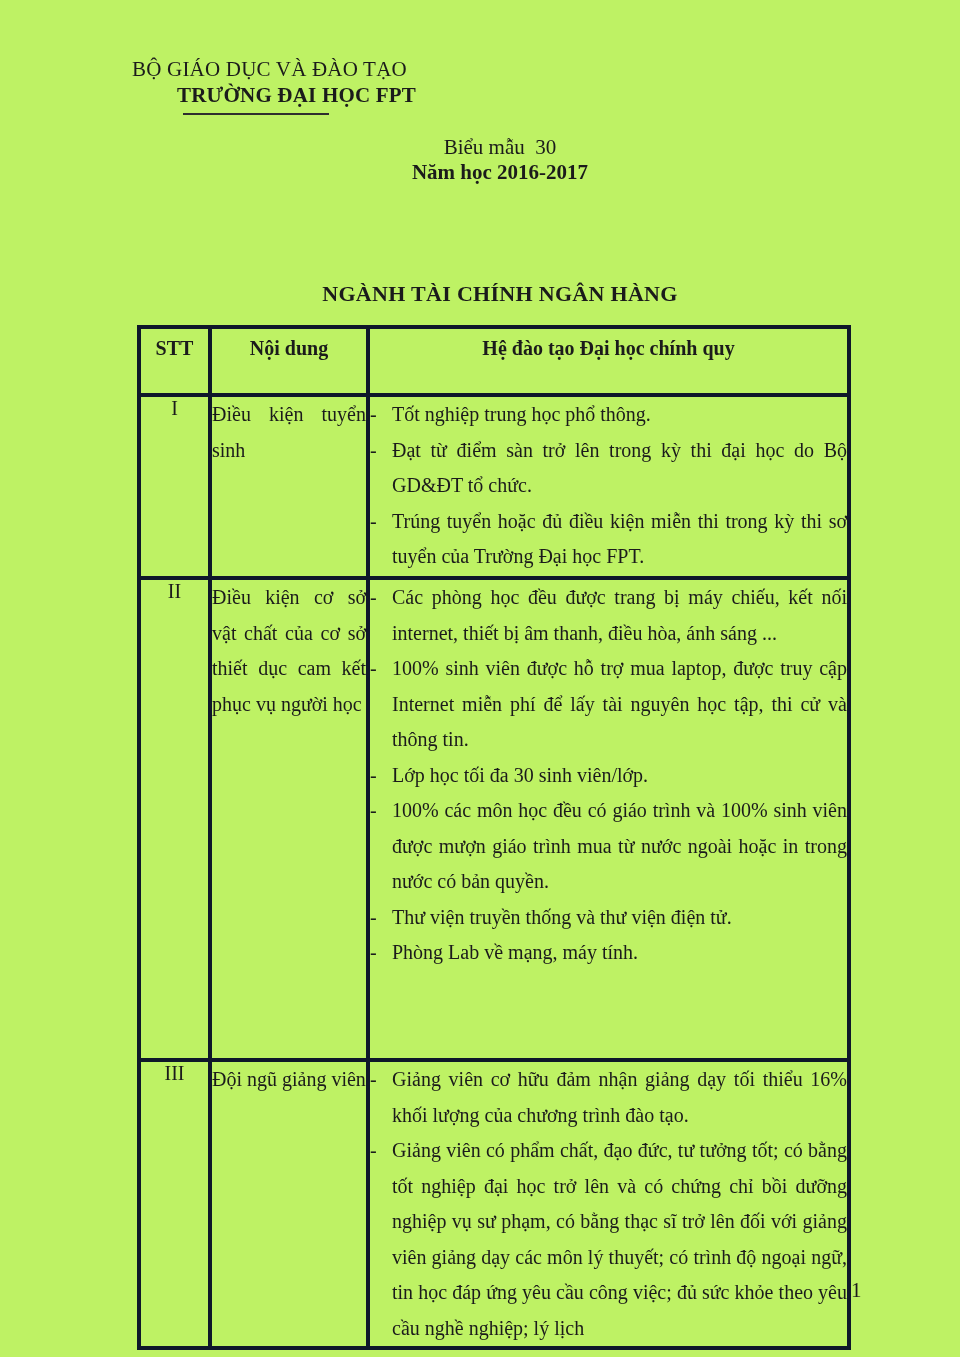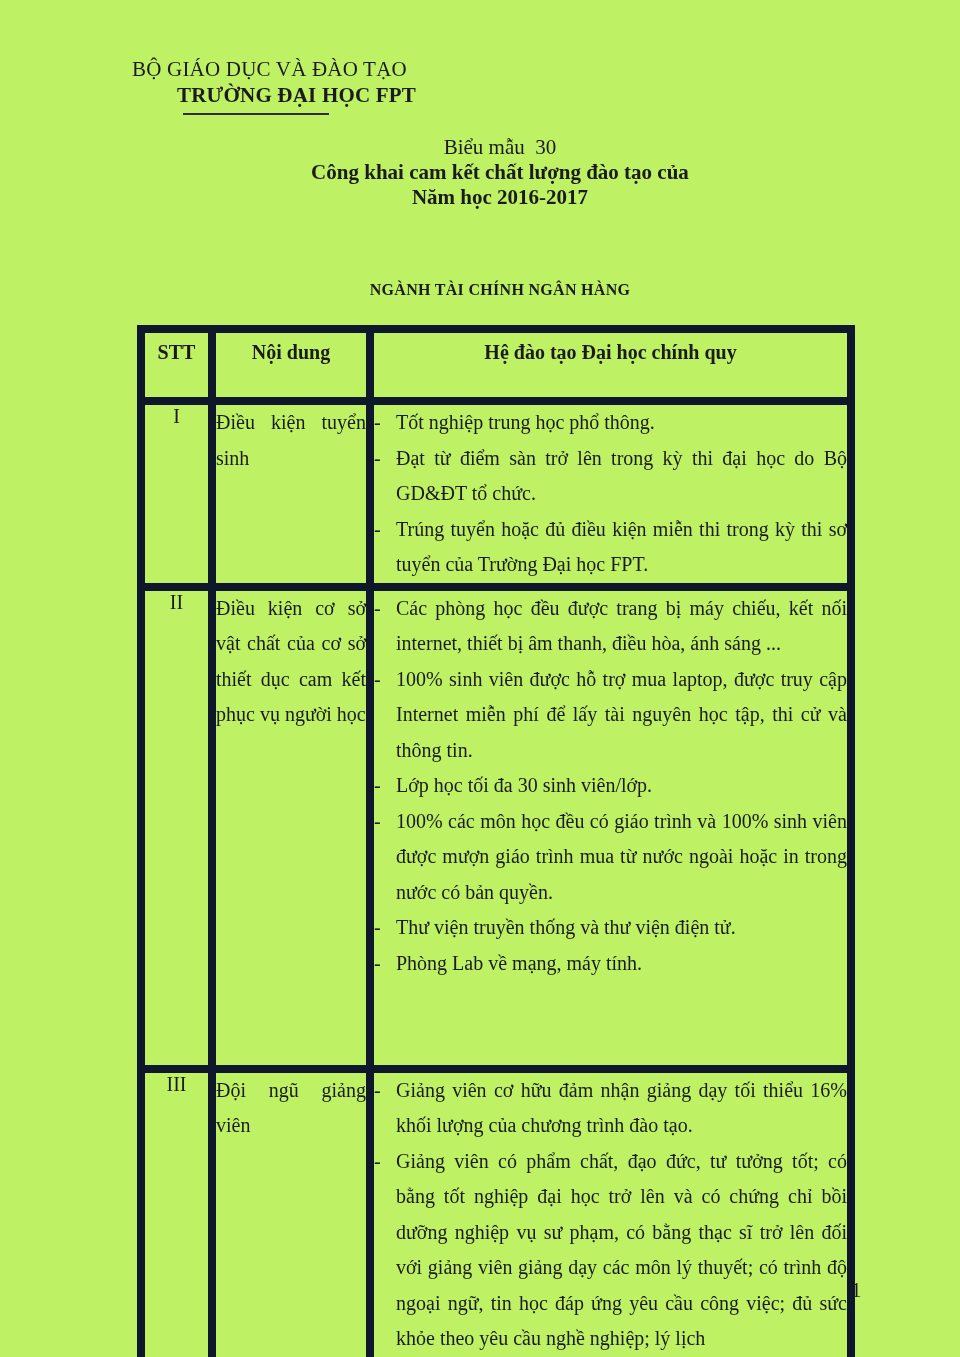--- a/index.html
+++ b/index.html
@@ -17,33 +17,33 @@
   .letterhead { position: absolute; top: 56px; left: 132px; font-size: 21px; line-height: 26px; }
   .letterhead .org { font-weight: normal; letter-spacing: 0.2px; }
   .letterhead .school { font-weight: bold; padding-left: 45px; letter-spacing: 0.2px; }
   .letterhead .rule { width: 146px; border-top: 2px solid #2e2e2e; margin: 5px 0 0 51px; }
 
   
   .title-block { position: absolute; top: 135px; left: 138px; width: 724px; text-align: center; font-size: 21px; line-height: 25px; }
   .title-block .line { white-space: pre-wrap; }
   .bold { font-weight: bold; }
 
-  .major-title { position: absolute; top: 281px; left: 138px; width: 724px; text-align: center; font-weight: bold; font-size: 16px; letter-spacing: 0.3px; }
+  .major-title { position: absolute; top: 281px; left: 138px; width: 724px; text-align: center; font-weight: bold; font-size: 22px; letter-spacing: 0.3px; }
 
   
   table.commitment {
     position: absolute; top: 325px; left: 137px;
     width: 710px; border-collapse: collapse; table-layout: fixed;
     font-size: 20px;
   }
   table.commitment col.c1 { width: 71px; }
   table.commitment col.c2 { width: 158px; }
   table.commitment col.c3 { width: 481px; }
   table.commitment th, table.commitment td {
-    border: 8px solid #0f172a;
+    border: 4px solid #0f172a;
     vertical-align: top;
     padding: 0;
   }
   table.commitment th {
     font-weight: bold; text-align: center;
     height: 56px; padding-top: 8px; font-size: 20px;
   }
   td.stt { text-align: center; padding-top: 12px; }
   td.noidung { text-align: justify; padding: 7px 9px 0 10px; line-height: 35.5px; }
   td.content { padding: 7px 9px 0 6px; line-height: 35.5px; }
@@ -62,21 +62,20 @@
 <div class="page">
 
   <div class="letterhead">
     <div class="org">BỘ GIÁO DỤC VÀ ĐÀO TẠO</div>
     <div class="school">TRƯỜNG ĐẠI HỌC FPT</div>
     <div class="rule"></div>
   </div>
 
   <div class="title-block">
     <div class="line">Biểu mẫu  30</div>
-    <div class="line bold">Công khai cam kết chất lượng đào tạo của</div>
     <div class="line bold">Năm học 2016-2017</div>
   </div>
 
   <div class="major-title">NGÀNH TÀI CHÍNH NGÂN HÀNG</div>
 
   <table class="commitment">
     <colgroup>
         <col class="c1">
         <col class="c2">
         <col class="c3">

